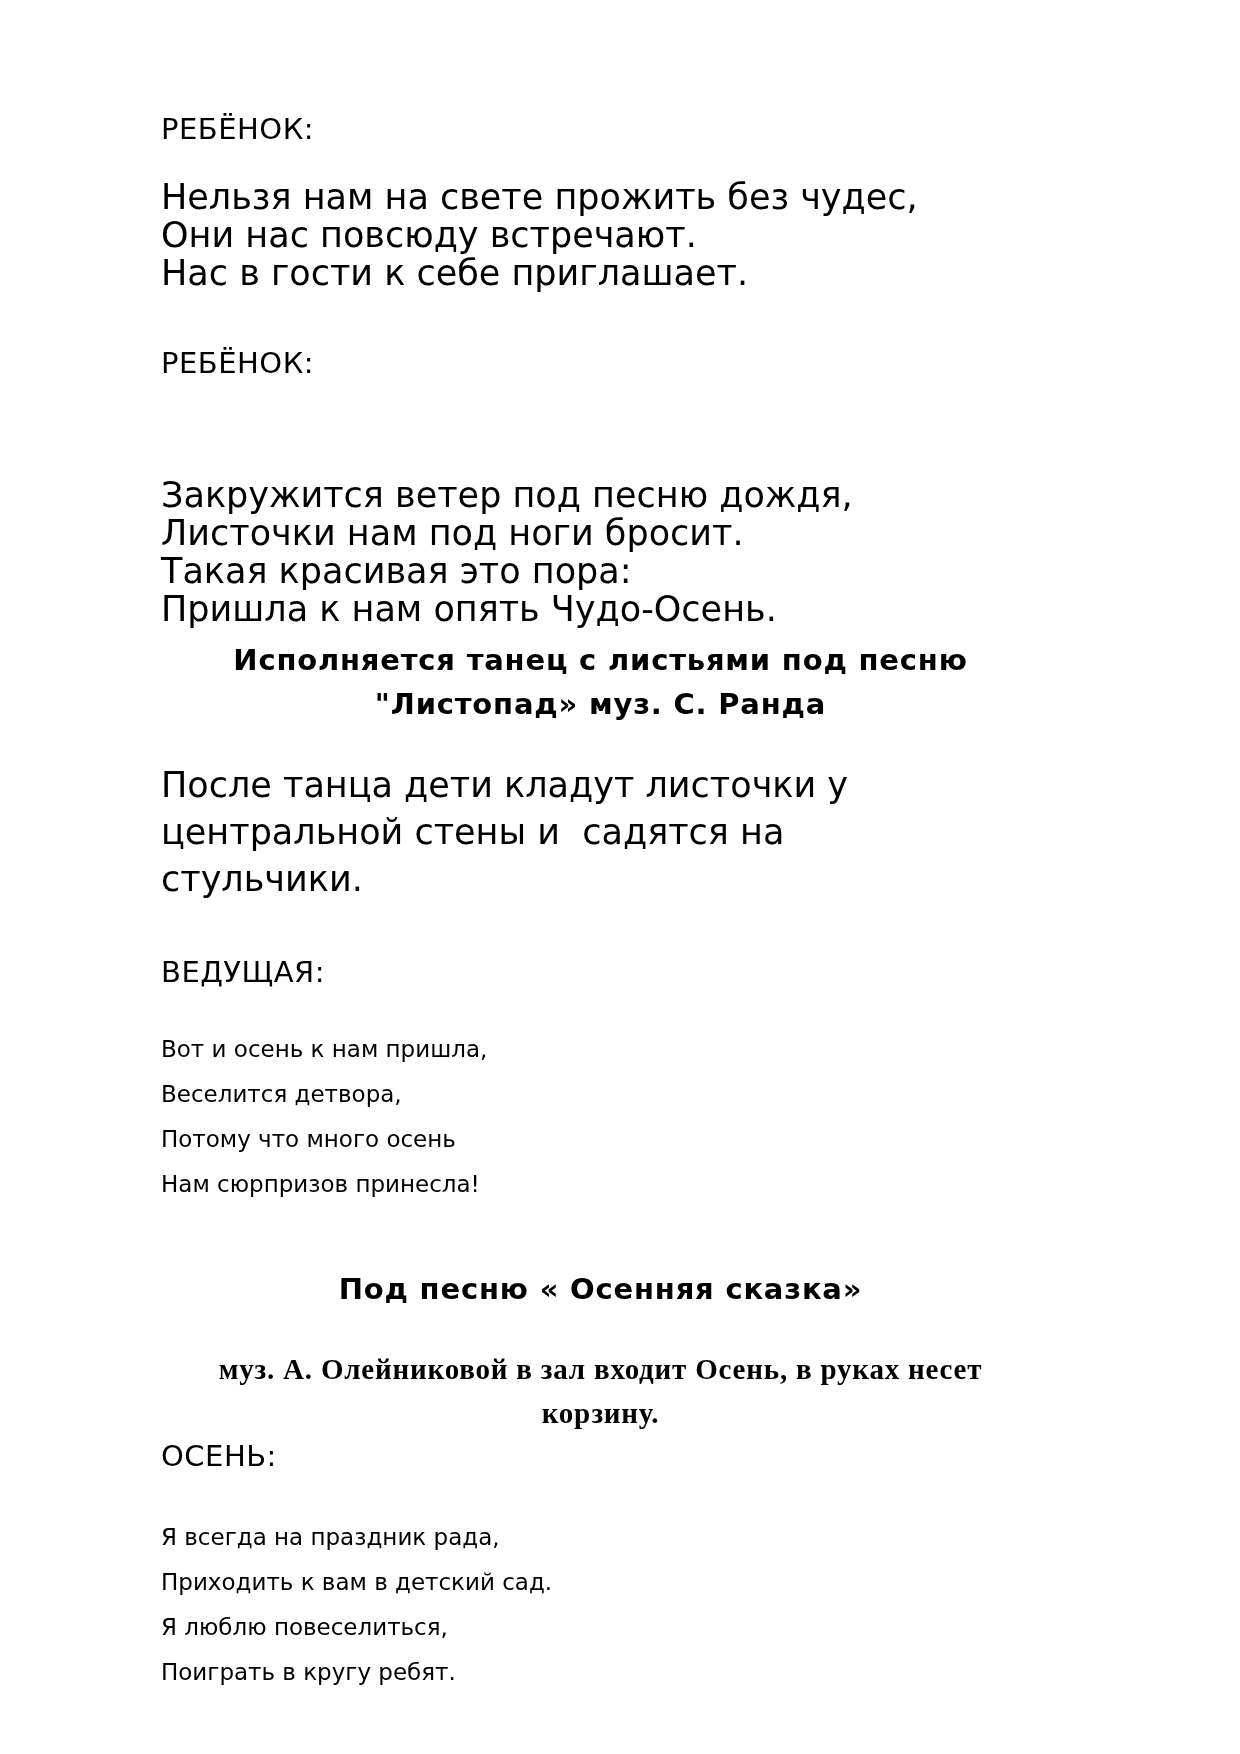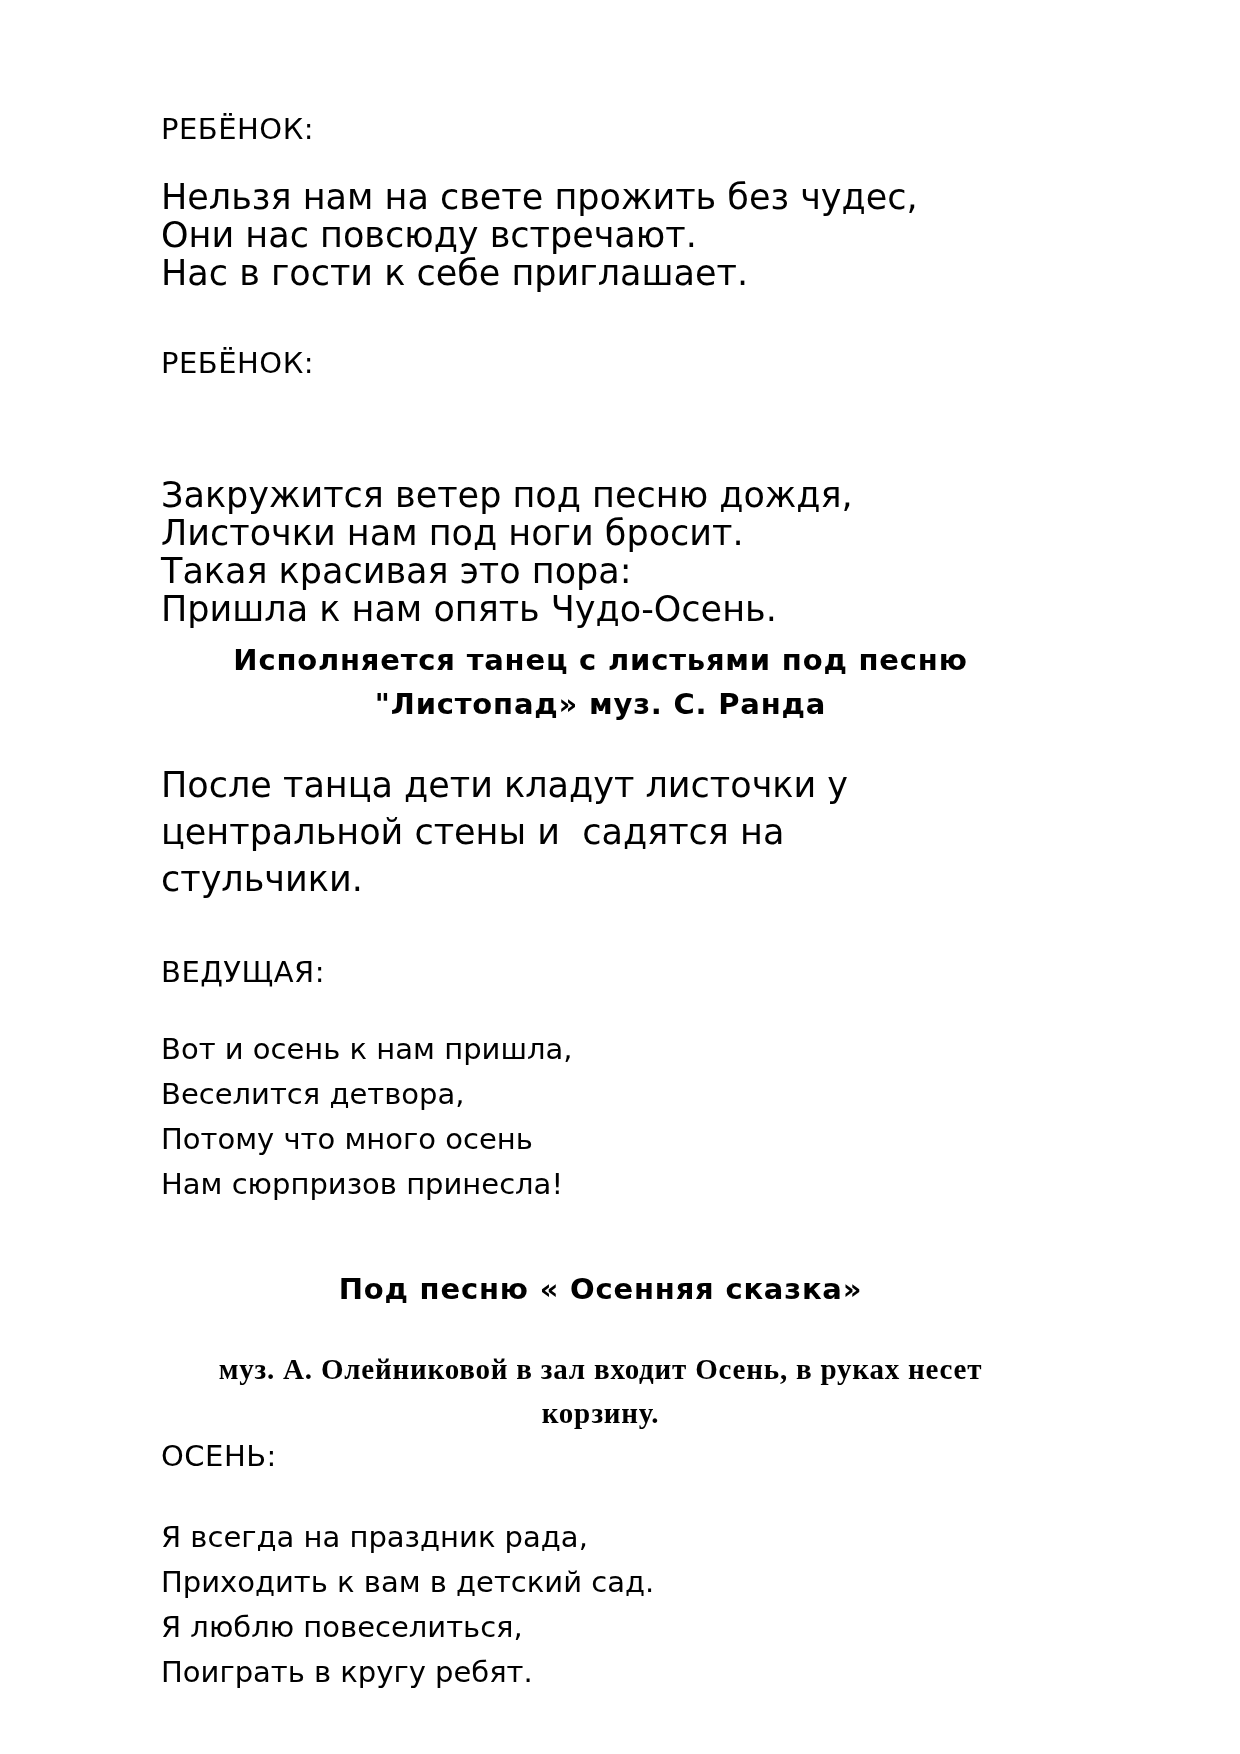--- a/index.html
+++ b/index.html
@@ -20,21 +20,21 @@
   .speaker-heading {
     font-size: 29px;
     font-weight: normal;
     letter-spacing: 0.5px;
   }
   .verse {
     font-size: 35px;
     line-height: 38px;
   }
   .verse-lg {
-    font-size: 29px;
+    font-size: 23px;
     line-height: 45px;
   }
   .direction {
     font-size: 29px;
     font-weight: bold;
     line-height: 44px;
     letter-spacing: 0.8px;
     max-width: 880px;
     text-align: center;
   }

